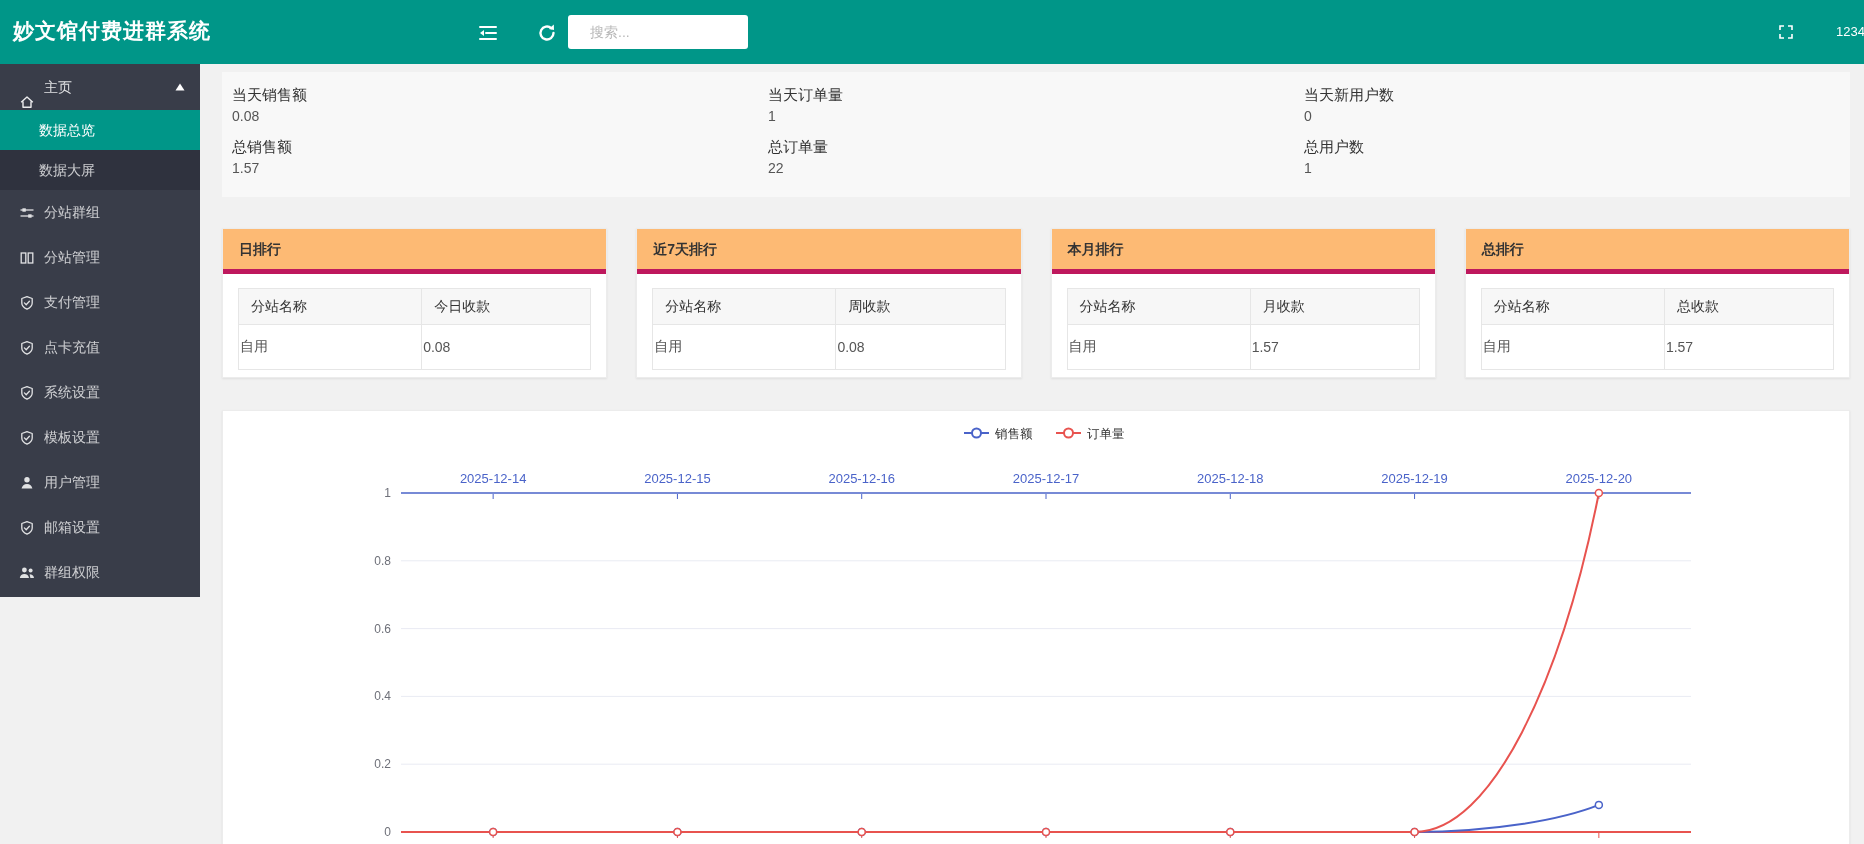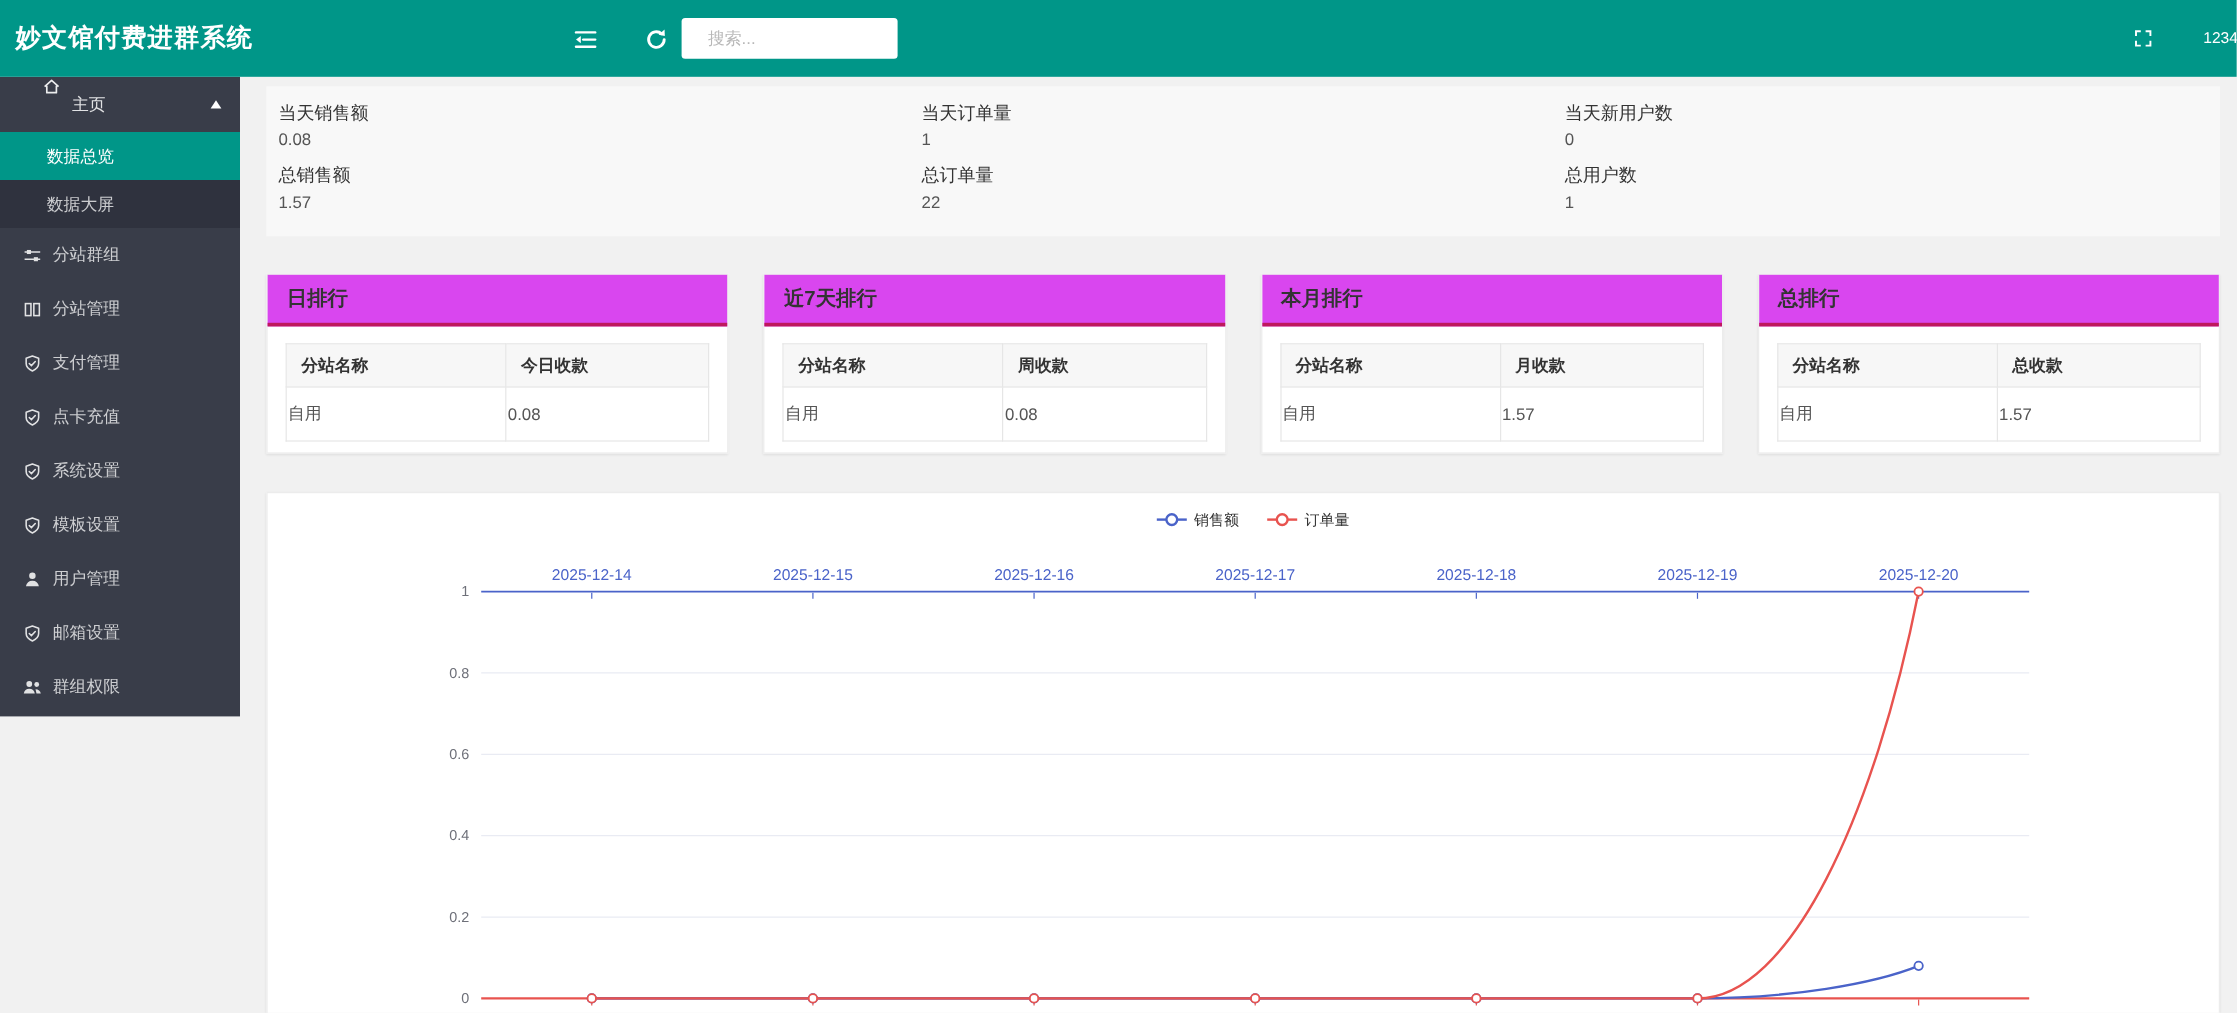--- a/index.html
+++ b/index.html
@@ -16,46 +16,46 @@
   .hd-collapse{left:477px;}
   .hd-refresh{left:536px;}
   .hd-full{left:1778px;top:24px;width:16px;height:16px;}
   .hd-search{position:absolute;left:568px;top:15px;width:180px;height:34px;border:none;border-radius:3px;
     padding:0 22px;font-size:14px;color:#666;outline:none;background:#fff;box-sizing:border-box;
     font-family:"Liberation Sans","DejaVu Sans",sans-serif;}
   .hd-search::placeholder{color:#b8b8b8;}
   .hd-user{position:absolute;left:1836px;top:24px;color:#fff;font-size:13px;white-space:nowrap;}
   
   .sidebar{position:absolute;left:0;top:64px;width:200px;background:#393d49;z-index:9;padding-bottom:2px;}
-  .nav-parent{position:relative;height:46px;line-height:46px;padding-left:35px;color:rgba(255,255,255,.85);
-    font-size:14px;cursor:pointer;display:flex;align-items:flex-start;}
+  .nav-parent{position:relative;height:46px;line-height:46px;padding-left:19px;color:rgba(255,255,255,.85);
+    font-size:14px;cursor:pointer;display:flex;align-items:flex-end;}
   .nav-parent .nicon{width:16px;height:16px;margin-right:9px;flex:none;opacity:.9;}
   .nav-parent .chev{position:absolute;right:15px;top:19px;width:10px;height:8px;}
   .nav-child{height:40px;line-height:40px;padding-left:39px;font-size:14px;color:rgba(255,255,255,.75);cursor:pointer;}
   .nav-child.active{background:#009688;color:#fff;}
   .nav-child.dim{background:#2f323e;}
   .nav-item{height:45px;line-height:45px;padding-left:19px;color:rgba(255,255,255,.75);font-size:14px;
     cursor:pointer;display:flex;align-items:center;}
   .nav-item .nicon{width:16px;height:16px;margin-right:9px;flex:none;opacity:.85;}
   
   .main{position:absolute;left:200px;top:64px;width:1664px;height:780px;}
   .stats-card{margin:8px 14px 0 22px;height:125px;background:#f8f8f8;box-sizing:border-box;
     padding:12px 10px 0 10px;display:grid;grid-template-columns:1fr 1fr 1fr;grid-auto-rows:52px;}
   .stat-cell{padding-left:0;}
   .stat-label{font-size:15px;color:#333;line-height:22px;}
   .stat-value{font-size:14px;color:#555;line-height:20px;}
   .rank-row{margin:31px 14px 0 22px;display:grid;grid-template-columns:repeat(4,1fr);grid-column-gap:29px;}
   .card{background:#fff;box-shadow:0 1px 2px rgba(0,0,0,.08);border:1px solid #ececec;box-sizing:border-box;}
   .rank-card{height:150px;}
-  .rank-head{height:40px;line-height:40px;padding-left:16px;font-size:17px;font-weight:bold;color:#333;
-    background:#d946ef;border-bottom:3px solid #be185d;}
+  .rank-head{height:40px;line-height:40px;padding-left:16px;font-size:14px;font-weight:bold;color:#333;
+    background:#fdba74;border-bottom:5px solid #be185d;}
   .rank-body{padding:14px 15px 0 15px;}
   table.mini{width:100%;border-collapse:collapse;font-size:14px;}
   table.mini th{background:#f7f7f7;border:1px solid #e6e6e6;height:33px;text-align:left;
-    padding-left:12px;color:#333;font-weight:bold;width:52%;}
+    padding-left:12px;color:#333;font-weight:normal;width:52%;}
   table.mini th.c2{width:48%;}
   table.mini td{border:1px solid #e6e6e6;height:42px;color:#555;background:#fff;}
   .chart-card{margin:32px 14px 0 22px;height:480px;position:relative;}
   .chart-card svg{display:block;}
   text{font-family:"Liberation Sans","DejaVu Sans",sans-serif;}
 </style>
 </head>
 <body>
 
 <div class="header">

